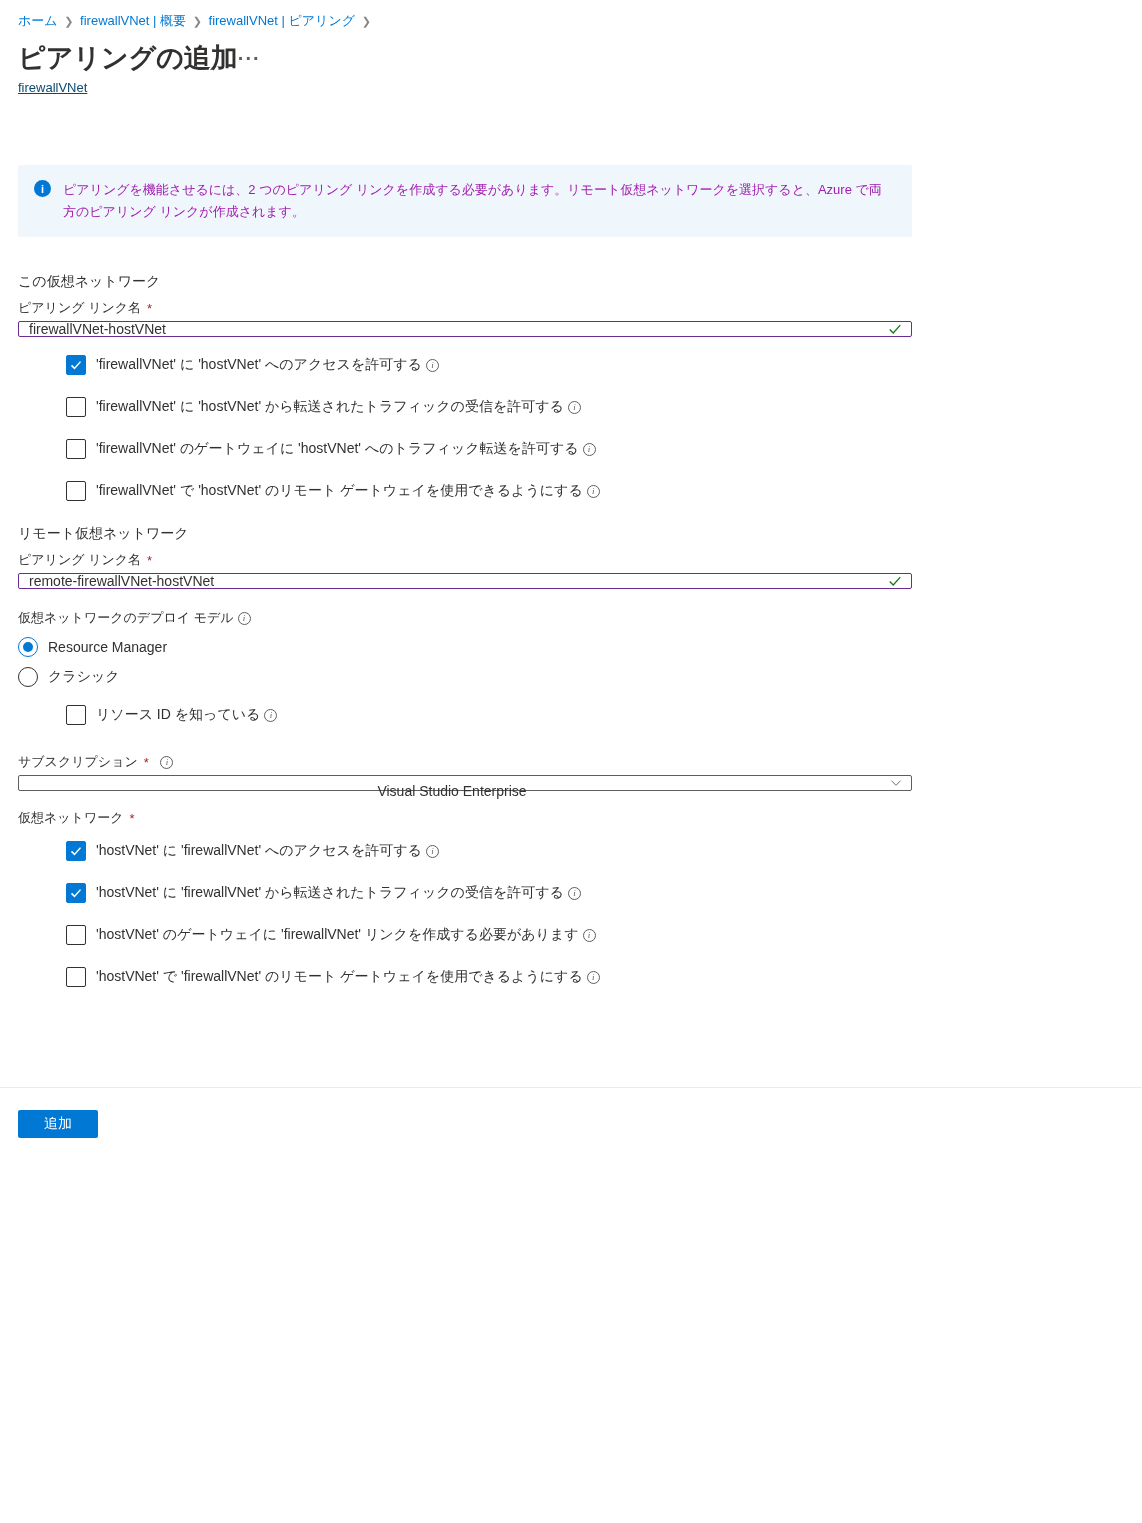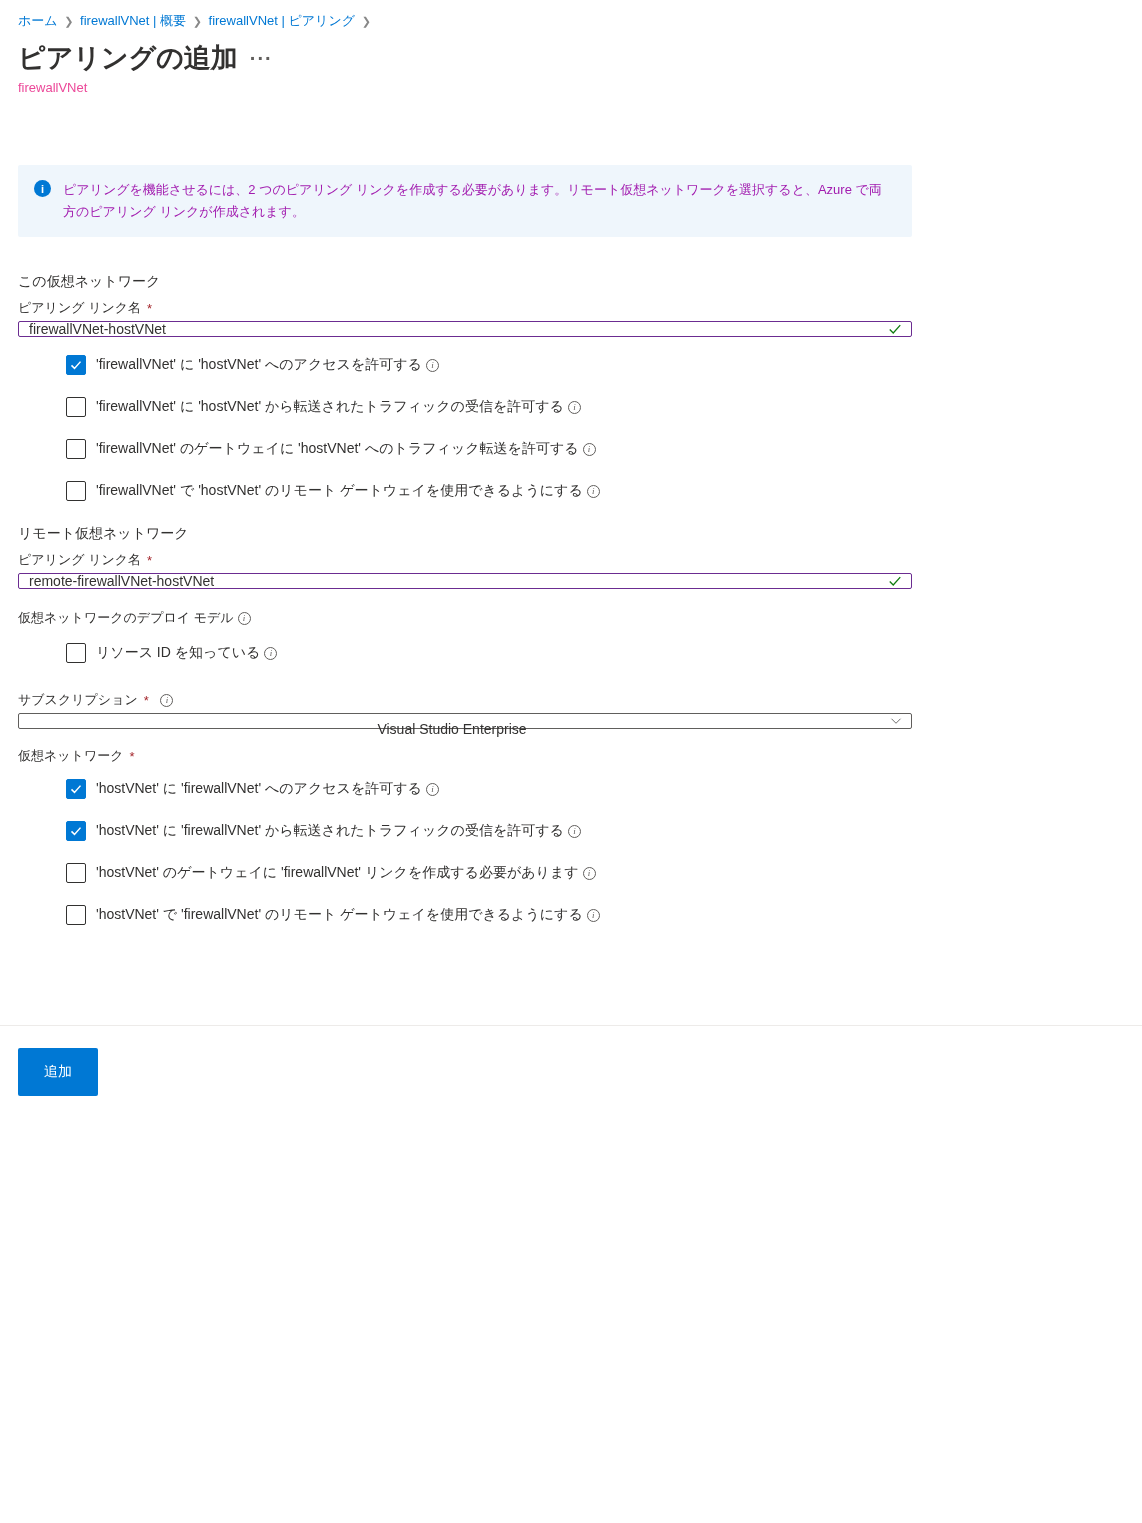--- a/index.html
+++ b/index.html
@@ -24,39 +24,40 @@
     font-size: 11px;
     margin: 0 3px;
     display: inline-block;
   }
   .page-header {
     padding: 2px 18px 10px 18px;
   }
   .page-title-row {
     display: flex;
     align-items: center;
-    gap: 12px;
+    gap: 0;
   }
   .page-title {
     font-size: 27px;
     font-weight: 600;
     color: #323130;
   }
   .more-btn {
     font-weight: bold;
     color: #605e5c;
     cursor: pointer;
     font-size: 20px;
     letter-spacing: 1px;
     line-height: 1;
   }
   .page-subtitle {
     font-size: 13px;
-    color: #ec4899;
+    color: #0c4a6e;
     margin-top: 4px;
+    text-decoration: underline;
   }
   .content {
     padding: 60px 18px 20px 18px;
     max-width: 930px;
   }
   .info-banner {
     background: #eff6fc;
     border-radius: 2px;
     padding: 14px 20px 14px 16px;
     display: flex;
@@ -218,21 +219,21 @@
   }
   .footer {
     border-top: 1px solid #edebe9;
     padding: 22px 18px;
     margin-top: 56px;
   }
   .primary-btn {
     background: #0078d4;
     color: #fff;
     border: none;
-    height: 48px;
+    height: 28px;
     padding: 0 26px;
     font-size: 14px;
     font-family: inherit;
     cursor: pointer;
     border-radius: 2px;
   }
   .mt-med { margin-top: 20px; }
 </style>
 </head>
 <body>
@@ -327,20 +328,32 @@
       <svg width="14" height="14" viewBox="0 0 16 16">
           <path fill="none" stroke="currentColor" stroke-width="1.5" d="M2 8.5 L6 12.5 L14 3.5"></path>
         </svg>
     </span>
   </div>
 
   <div class="field-label mt-med">
     <span>仮想ネットワークのデプロイ モデル</span>
     <span class="help-icon">i</span>
   </div>
+  <div class="radio-group">
+    <div class="radio-row">
+      <span class="radio selected">
+          <span class="dot"></span>
+        </span>
+      <span class="option-label">Resource Manager</span>
+    </div>
+    <div class="radio-row">
+      <span class="radio"></span>
+      <span class="option-label">クラシック</span>
+    </div>
+  </div>
 
   <div class="option-row" style="margin:16px 0 28px 0;align-items:center;">
     <span class="checkbox">
       
     </span>
     <span class="option-label">
       <span>リソース ID を知っている</span>
       <span class="help-icon">i</span>
     </span>
   </div>

